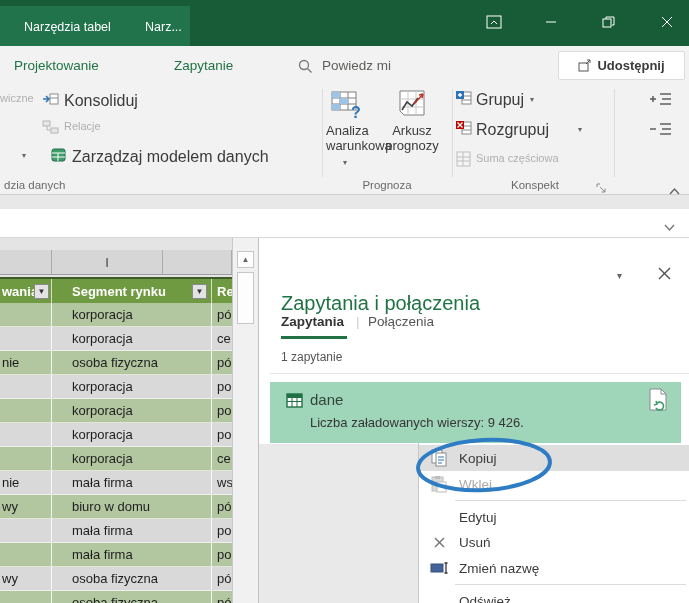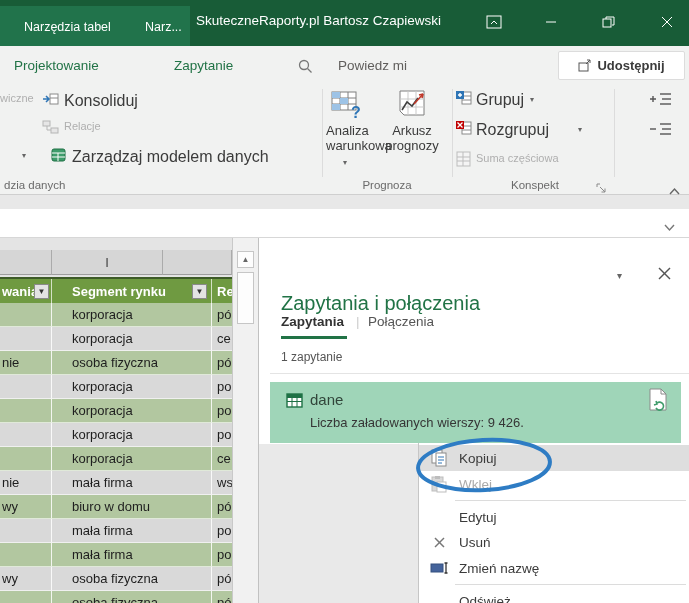--- a/index.html
+++ b/index.html
@@ -10,21 +10,21 @@
   
   .titlebar { left:0; top:0; width:689px; height:46px; background:#185C37; }
   .ctxblock { left:0; top:6px; width:190px; height:40px; background:#21734B; }
   .ctxlabel { color:#fff; font-size:12.5px; top:14px; white-space:nowrap; }
   .wintitle { color:#fff; font-size:13.5px; left:196px; top:13px; white-space:nowrap; }
   .winico { top:8px; width:34px; height:28px; display:flex; align-items:center; justify-content:center; }
 
   
   .tabrow { left:0; top:46px; width:689px; height:39px; background:#F1F2F1; }
   .rtab { font-size:13.5px; color:#217346; top:12px; white-space:nowrap; cursor:default; }
-  .tellme { color:#605E5C; font-size:13.5px; top:12px;margin-left:16px; }
+  .tellme { color:#605E5C; font-size:13.5px; top:12px; }
   .sharebtn { left:558px; top:5px; width:127px; height:29px; background:#fff; border:1px solid #DCDCDC; border-radius:2px; display:flex; align-items:center; justify-content:center; gap:6px; font-size:13px; font-weight:bold; color:#3B3B3B; }
 
   
   .ribbon { left:0; top:85px; width:689px; height:110px; background:#F1F2F1; border-bottom:1px solid #CFCFCF; }
   .rsep { top:4px; width:1px; height:88px; background:#DCDCDC; }
   .rlabel { font-size:11px; color:#3B3B3B; white-space:nowrap; }
   .rdisabled { color:#AFAFAF; }
   .rgroup { font-size:11.5px; color:#6B6B6B; top:94px; text-align:center; white-space:nowrap; }
   .bigbtn { text-align:center; font-size:13px; color:#3B3B3B; }
   .caret { font-size:8px; color:#666; }
@@ -77,21 +77,20 @@
   .note { pointer-events:none; }
 </style>
 </head>
 <body>
 
 <div class="abs titlebar">
   <div class="abs ctxblock">
     <span class="abs ctxlabel" style="left:24px">Narzędzia tabel</span>
     <span class="abs ctxlabel" style="left:145px">Narz...</span>
   </div>
-  <span class="abs wintitle">SkuteczneRaporty.pl Bartosz Czapiewski</span>
   <div class="abs winico" style="left:477px">
     <svg width="16" height="14" viewBox="0 0 16 14">
         <rect x="1" y="1" width="14" height="12" fill="none" stroke="#fff"></rect>
         <path d="M5 9 L8 6 L11 9" fill="none" stroke="#fff"></path>
       </svg>
   </div>
   <div class="abs winico" style="left:534px">
     <svg width="12" height="12" viewBox="0 0 12 12">
         <line x1="1" y1="6" x2="11" y2="6" stroke="#fff"></line>
       </svg>

